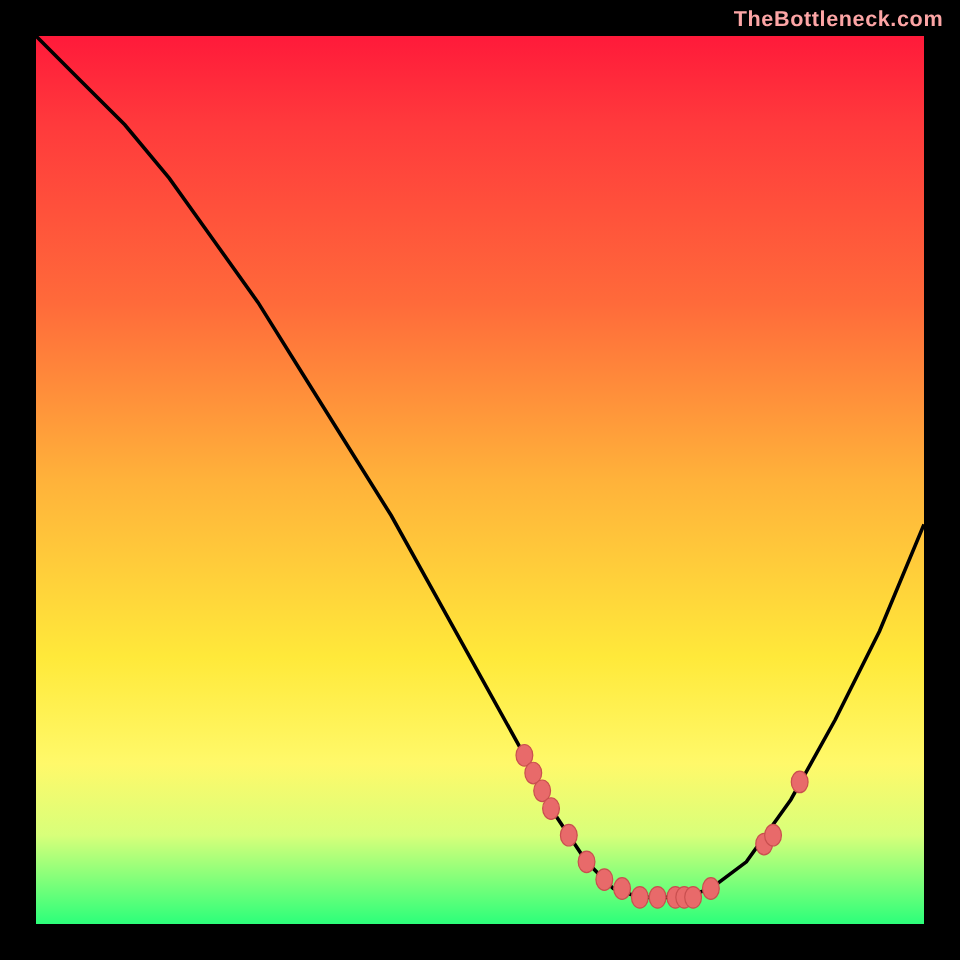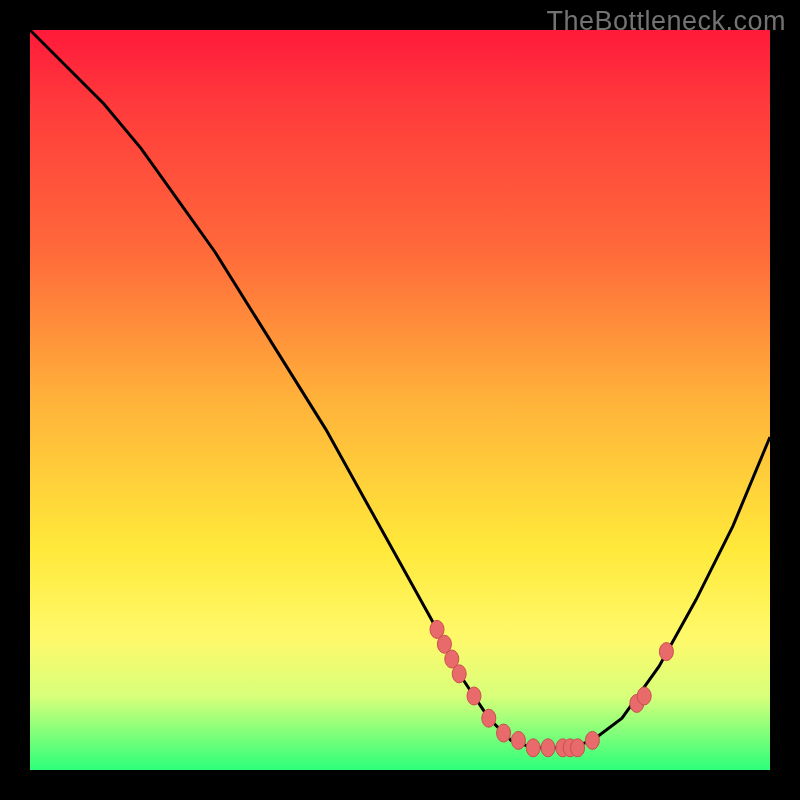--- a/index.html
+++ b/index.html
@@ -14,23 +14,23 @@
   .frame {
     position: relative;
     width: 800px;
     height: 800px;
     background: #000;
   }
   .watermark {
     position: absolute;
     top: 6px;
     right: 14px;
-    color: #737373;
-    font-size: 27px;
-    font-weight: 400;
+    color: #fca5a5;
+    font-size: 18px;
+    font-weight: 700;
     letter-spacing: 0.5px;
     user-select: none;
     z-index: 10;
   }
   .plot {
     position: absolute;
     left: 30px;
     top: 30px;
     width: 740px;
     height: 740px;

